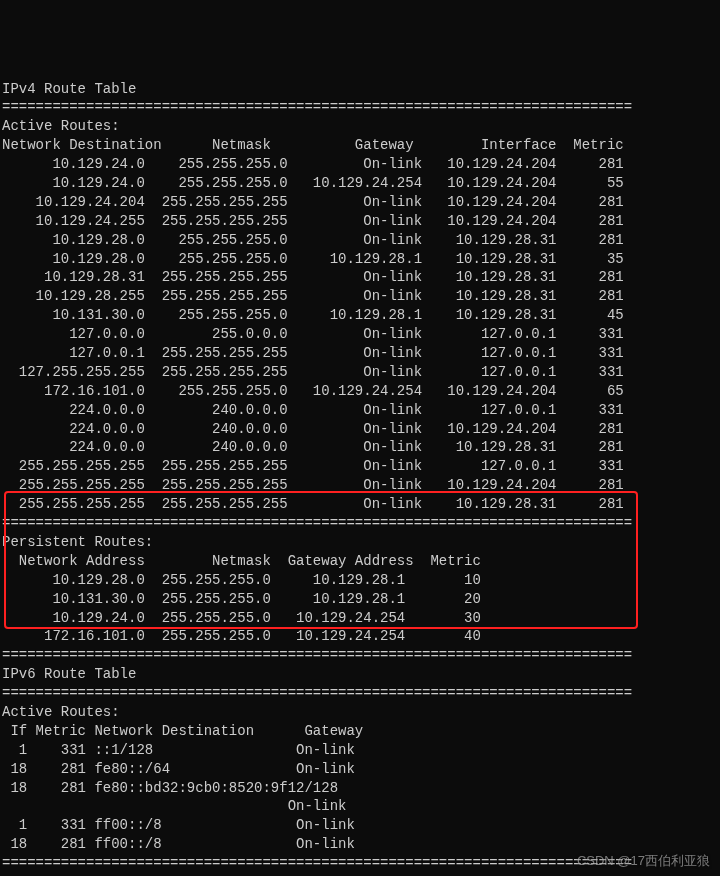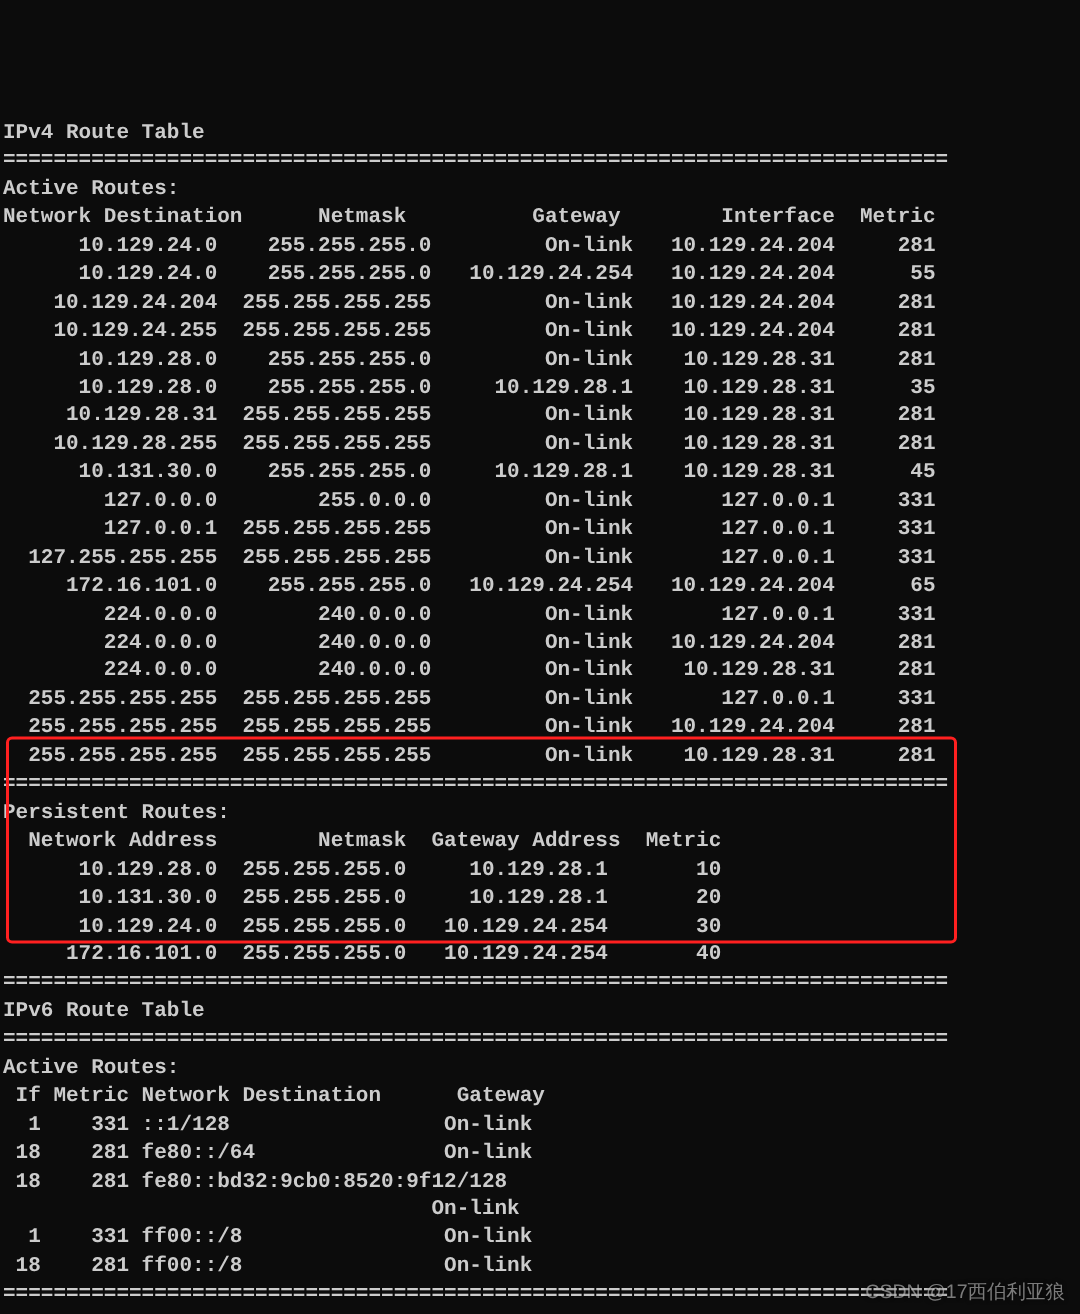--- a/index.html
+++ b/index.html
@@ -9,21 +9,21 @@
       font-family: Consolas, 'Courier New', monospace;
       font-size: 14px;
       line-height: 1.35;
       width: 720px;
       height: 876px;
       padding: 4px 0 0 2px;
       white-space: pre;
       overflow: hidden;
       position: relative;
     }
-    .line { display: block; font-weight: bold; }
+    .line { display: block; }
     .highlight-box {
       position: absolute;
       border: 2px solid #ff2020;
       border-radius: 4px;
       left: 4px;
       top: 491px;
       width: 634px;
       height: 138px;
       pointer-events: none;
     }

